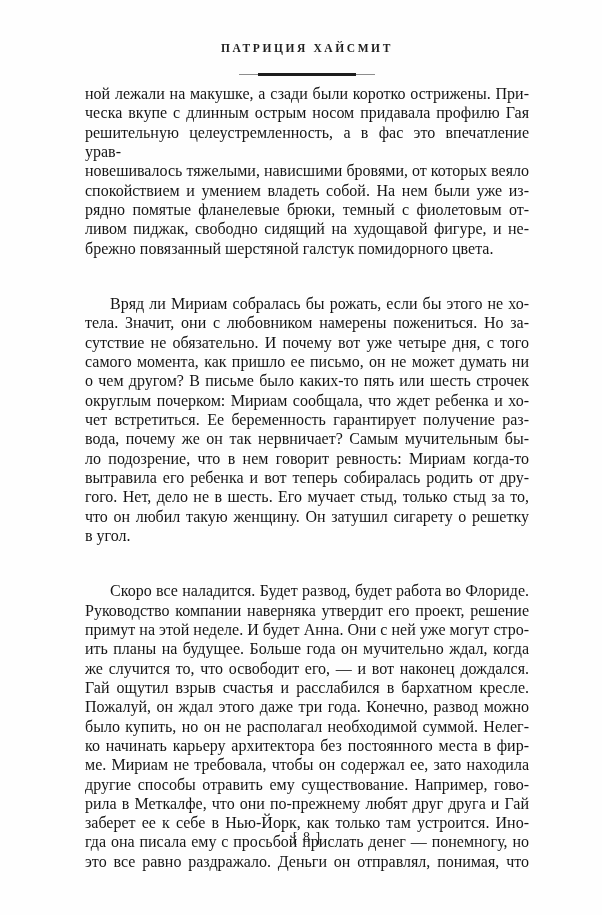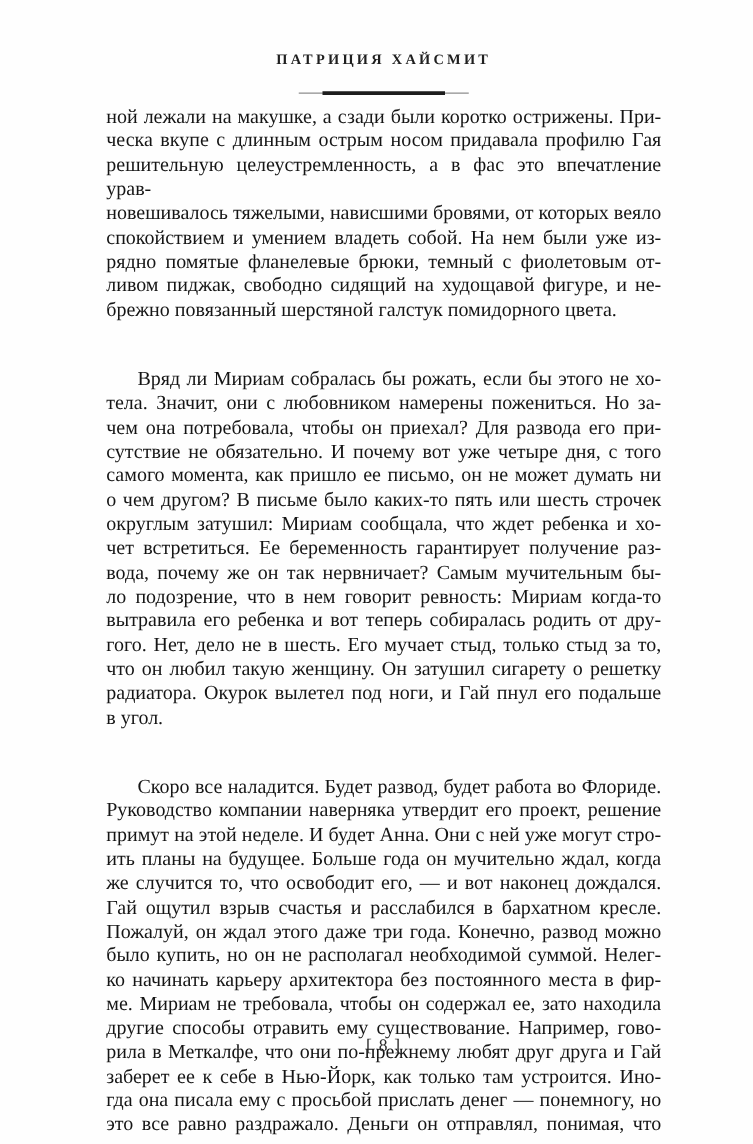--- a/index.html
+++ b/index.html
@@ -112,32 +112,30 @@
         <div class="line">решительную целеустремленность, а в фас это впечатление урав-</div>
         <div class="line">новешивалось тяжелыми, нависшими бровями, от которых веяло</div>
         <div class="line">спокойствием и умением владеть собой. На нем были уже из-</div>
         <div class="line">рядно помятые фланелевые брюки, темный с фиолетовым от-</div>
         <div class="line">ливом пиджак, свободно сидящий на худощавой фигуре, и не-</div>
         <div class="line last-left">брежно повязанный шерстяной галстук помидорного цвета.</div>
       </div>
       <div class="para indent">
         <div class="line">Вряд ли Мириам собралась бы рожать, если бы этого не хо-</div>
         <div class="line">тела. Значит, они с любовником намерены пожениться. Но за-</div>
-        <div class="line">чем она потребовала, чтобы он приехал? Для развода его при-</div>
         <div class="line">сутствие не обязательно. И почему вот уже четыре дня, с того</div>
         <div class="line">самого момента, как пришло ее письмо, он не может думать ни</div>
         <div class="line">о чем другом? В письме было каких-то пять или шесть строчек</div>
-        <div class="line">округлым затушил: Мириам сообщала, что ждет ребенка и хо-</div>
+        <div class="line">округлым почерком: Мириам сообщала, что ждет ребенка и хо-</div>
         <div class="line">чет встретиться. Ее беременность гарантирует получение раз-</div>
         <div class="line">вода, почему же он так нервничает? Самым мучительным бы-</div>
         <div class="line">ло подозрение, что в нем говорит ревность: Мириам когда-то</div>
         <div class="line">вытравила его ребенка и вот теперь собиралась родить от дру-</div>
         <div class="line">гого. Нет, дело не в шесть. Его мучает стыд, только стыд за то,</div>
         <div class="line">что он любил такую женщину. Он затушил сигарету о решетку</div>
-        <div class="line">радиатора. Окурок вылетел под ноги, и Гай пнул его подальше</div>
         <div class="line last-left">в угол.</div>
       </div>
       <div class="para indent">
         <div class="line">Скоро все наладится. Будет развод, будет работа во Флориде.</div>
         <div class="line">Руководство компании наверняка утвердит его проект, решение</div>
         <div class="line">примут на этой неделе. И будет Анна. Они с ней уже могут стро-</div>
         <div class="line">ить планы на будущее. Больше года он мучительно ждал, когда</div>
         <div class="line">же случится то, что освободит его, — и вот наконец дождался.</div>
         <div class="line">Гай ощутил взрыв счастья и расслабился в бархатном кресле.</div>
         <div class="line">Пожалуй, он ждал этого даже три года. Конечно, развод можно</div>

